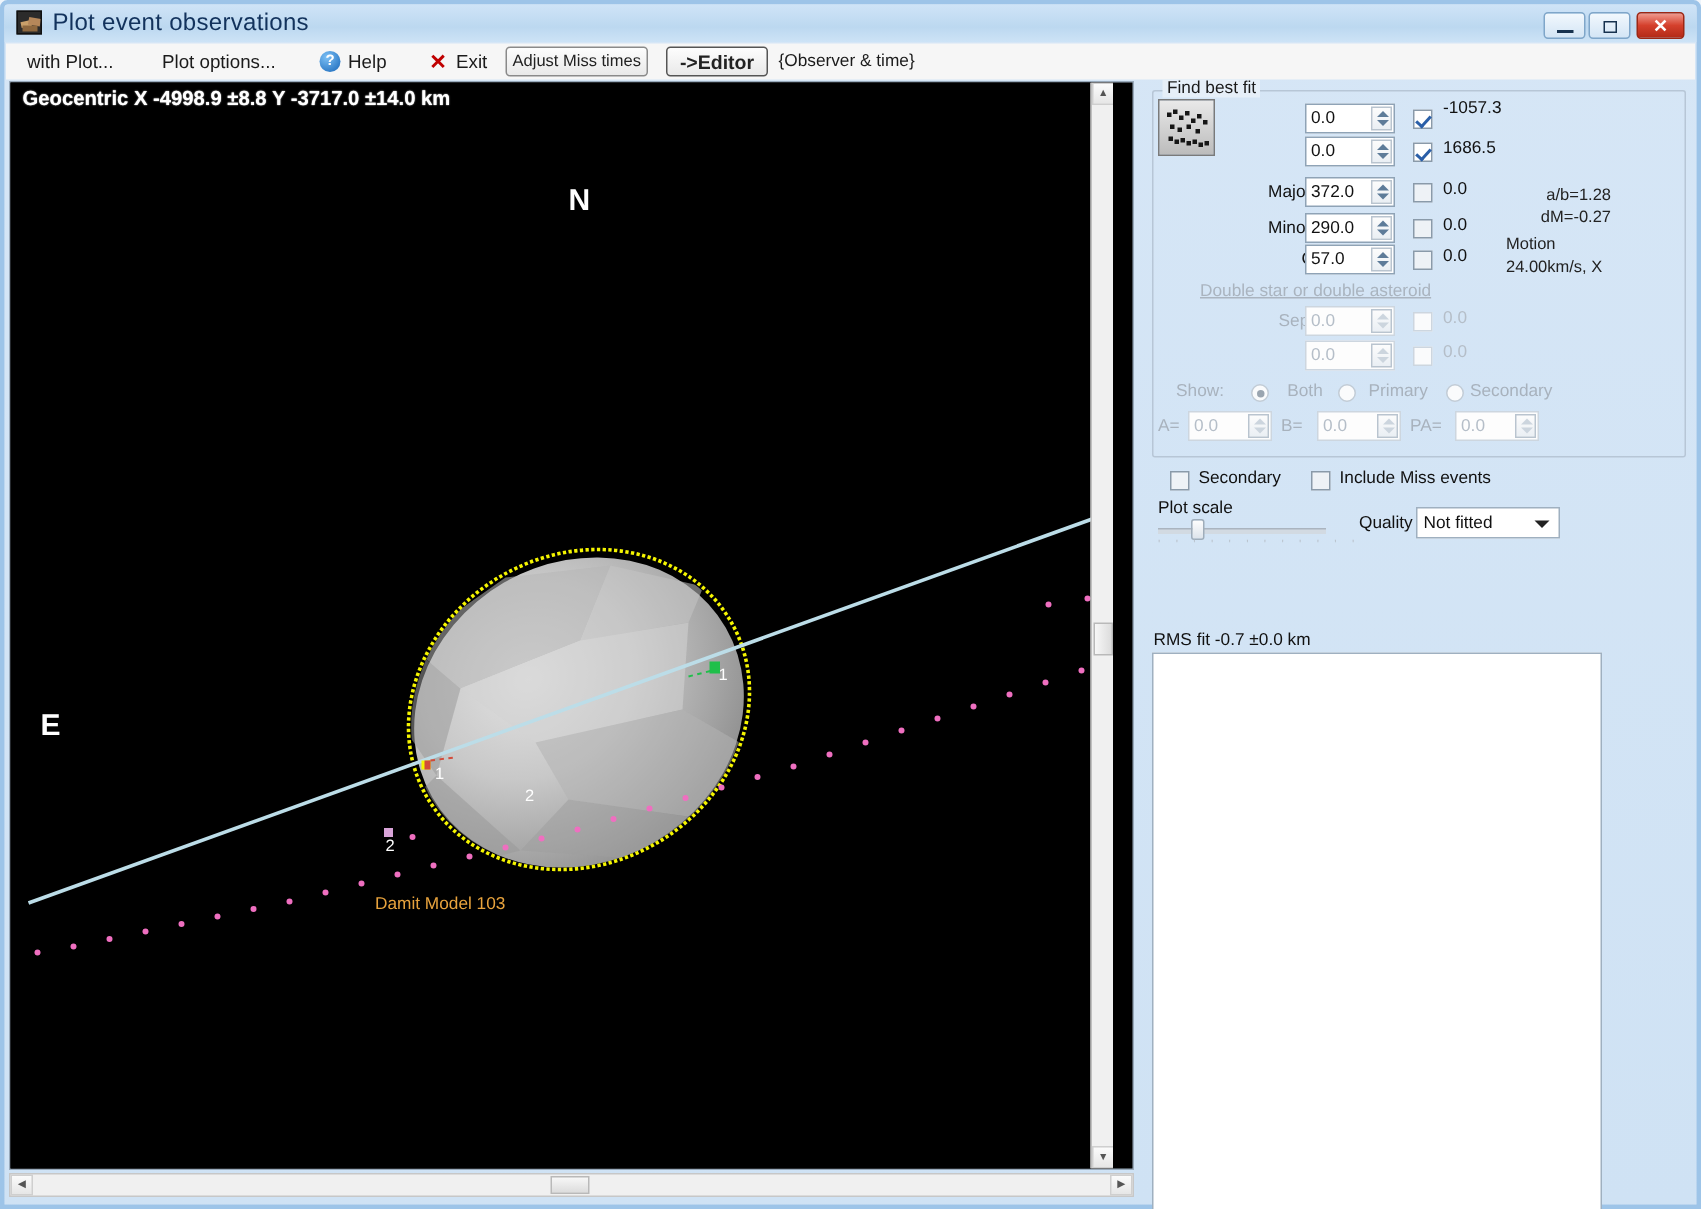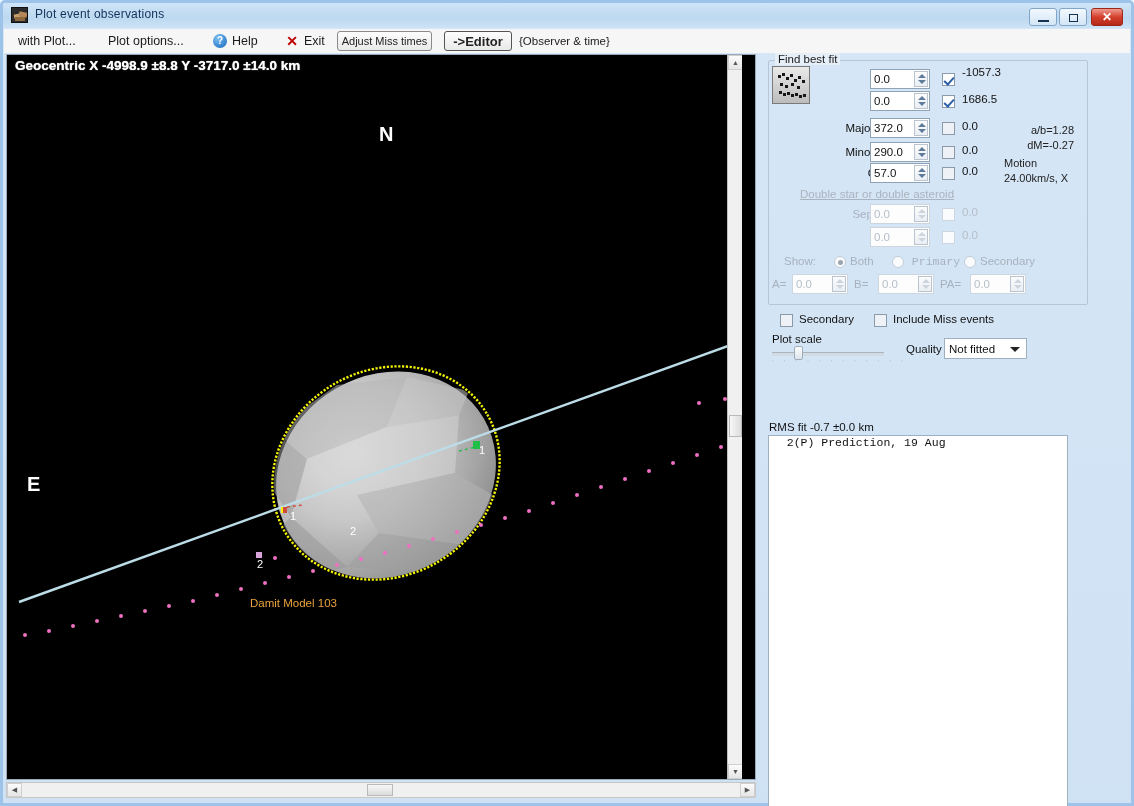--- a/index.html
+++ b/index.html
@@ -22,21 +22,21 @@
     border-radius:3px 3px 0 0;
   }
   .title-icon{
     position:absolute;left:8px;top:4px;width:17px;height:16px;
     background:#2b2b2b;border:1px solid #111;box-sizing:border-box;
     overflow:hidden;
   }
   .title-icon .shard{position:absolute;background:#c9a06a;}
   .title-text{
     position:absolute;left:32px;top:4px;
-    font-size:12px;color:#12325c;letter-spacing:.2px;
+    font-size:16px;color:#12325c;letter-spacing:.2px;
     white-space:nowrap;
   }
   .win-btn{
     position:absolute;top:5px;width:28px;height:18px;
     border:1px solid #7fa6c9;border-radius:3px;box-sizing:border-box;
     background:linear-gradient(#f2f8fd,#d3e5f5);
   }
   .win-btn .g{position:absolute;left:50%;top:50%;transform:translate(-50%,-50%);
     font-size:10px;color:#17324f;line-height:1;}
   #btn-min{right:74px;}
@@ -128,21 +128,21 @@
     position:absolute;left:360px;top:1px;width:26px;height:12px;
     background:linear-gradient(#f7f7f7,#dcdcdc);border:1px solid #b9b9b9;box-sizing:border-box;
   }
 
   
   .rpanel{position:absolute;left:764px;top:50px;width:362px;height:745px;}
   .groupbox{
     position:absolute;left:4px;top:10px;width:310px;height:245px;
     border:1px solid #b7c6d6;box-sizing:border-box;border-radius:2px;
   }
-  .groupbox.wide{width:320px;}
+  .groupbox.wide{width:356px;}
   .gb-title{
     position:absolute;left:6px;top:-8px;background:#e6eff8;
     padding:0 3px;font-size:11.5px;color:#1b1b1b;
   }
   .fit-icon{
     position:absolute;left:8px;top:16px;width:38px;height:38px;
     background:linear-gradient(#e9e9e9,#bcbcbc);
     border:1px solid #7a7a7a;box-sizing:border-box;
   }
   .fit-icon .px{position:absolute;width:3px;height:3px;background:#161616;}
@@ -485,23 +485,23 @@
             <i class="u"></i>
             <i class="d"></i>
           </span>
       </div>
       <div class="cbx dis" style="left:178px;top:181px;"></div>
       <div class="sideval dis" style="left:198px;top:179px;">0.0</div>
     </div>
 
     <div class="lbl-r dis" style="left:16px;top:205px;width:36px;text-align:right;">Show:</div>
     <div class="radio on" style="left:70px;top:206px;"></div>
-    <div class="lbl-r dis" style="left:86px;top:205px;width:40px;text-align:left;">Both</div>
+    <div class="lbl-r dis" style="left:86px;top:205px;width:40px;text-align:center;">Both</div>
     <div class="radio" style="left:128px;top:206px;"></div>
-    <div class="lbl-r dis" style="left:144px;top:205px;width:56px;text-align:center;font-family:Liberation Mono, monospace;">Primary</div>
+    <div class="lbl-r dis" style="left:132px;top:205px;width:56px;text-align:right;">Primary</div>
     <div class="radio" style="left:200px;top:206px;"></div>
     <div class="lbl-r dis" style="left:216px;top:205px;width:70px;text-align:left;">Secondary</div>
 
     <div class="lbl-r dis" style="left:8px;top:228px;width:18px;text-align:left;">A=</div>
     <div class="spin dis" style="left:28px;top:224px;width:56px;">
       <span class="val">0.0</span>
       <span class="btns">
           <i class="u"></i>
           <i class="d"></i>
         </span>
@@ -527,24 +527,23 @@
     <div class="freecb" style="left:35px;top:263px;">Secondary</div>
     <div class="cbx grey" style="left:110px;top:264px;"></div>
     <div class="freecb" style="left:129px;top:263px;">Include Miss events</div>
 
     <div class="freecb" style="left:8px;top:283px;">Plot scale</div>
     <div class="slider-track" style="left:8px;top:302px;width:112px;"></div>
     <div class="slider-thumb" style="left:30px;top:296px;"></div>
     <div class="slider-ticks" style="left:8px;top:308px;">' ' ' ' ' ' ' ' ' ' ' '</div>
 
     <div class="freecb" style="left:142px;top:293px;">Quality</div>
-    <div class="combo" style="left:180px;top:288px;width:83px;">
+    <div class="combo" style="left:180px;top:288px;width:96px;">
       <span class="cv">Not fitted</span>
       <span class="arw"></span>
     </div>
 
     <div class="rms">RMS fit -0.7 ±0.0 km</div>
 
     <div class="listbox">
-      <div class="row">  2(P) Prediction, 19 Aug</div>
     </div>
   </div>
 </div>
 
 </body></html>

